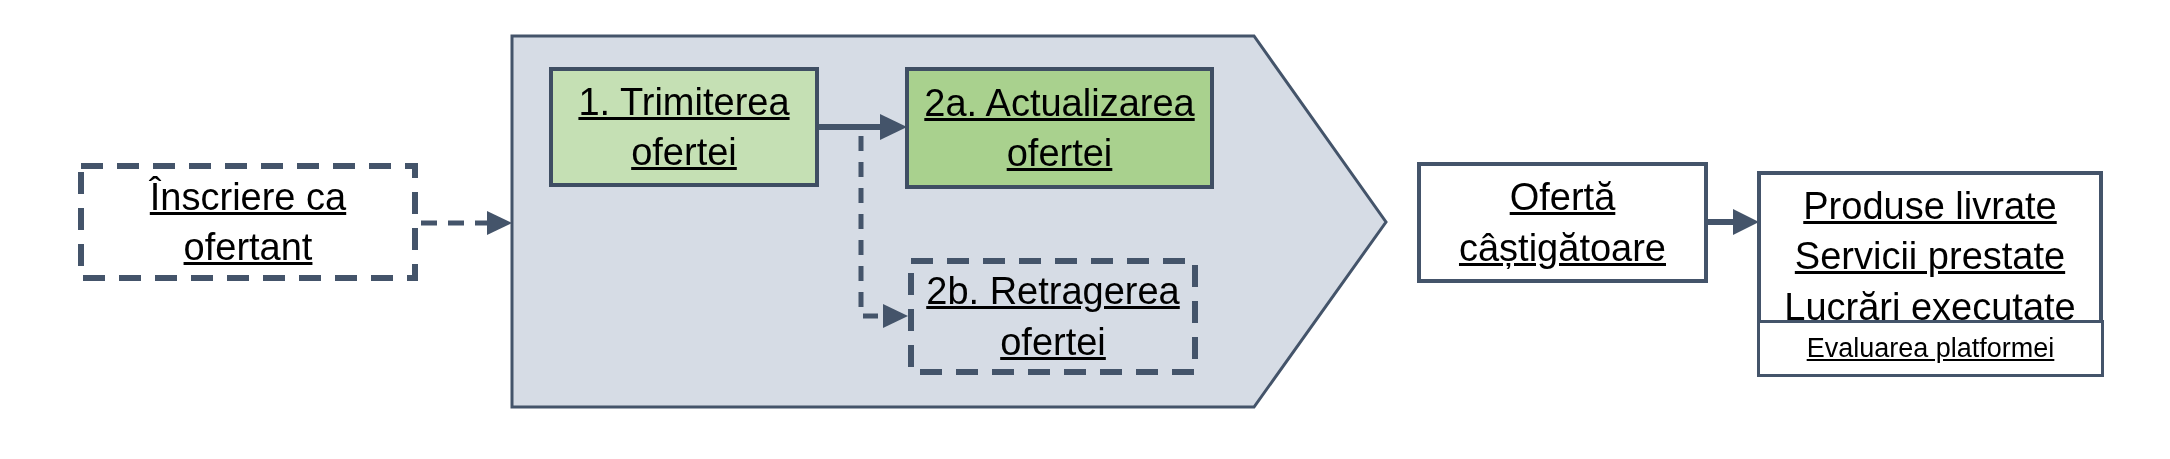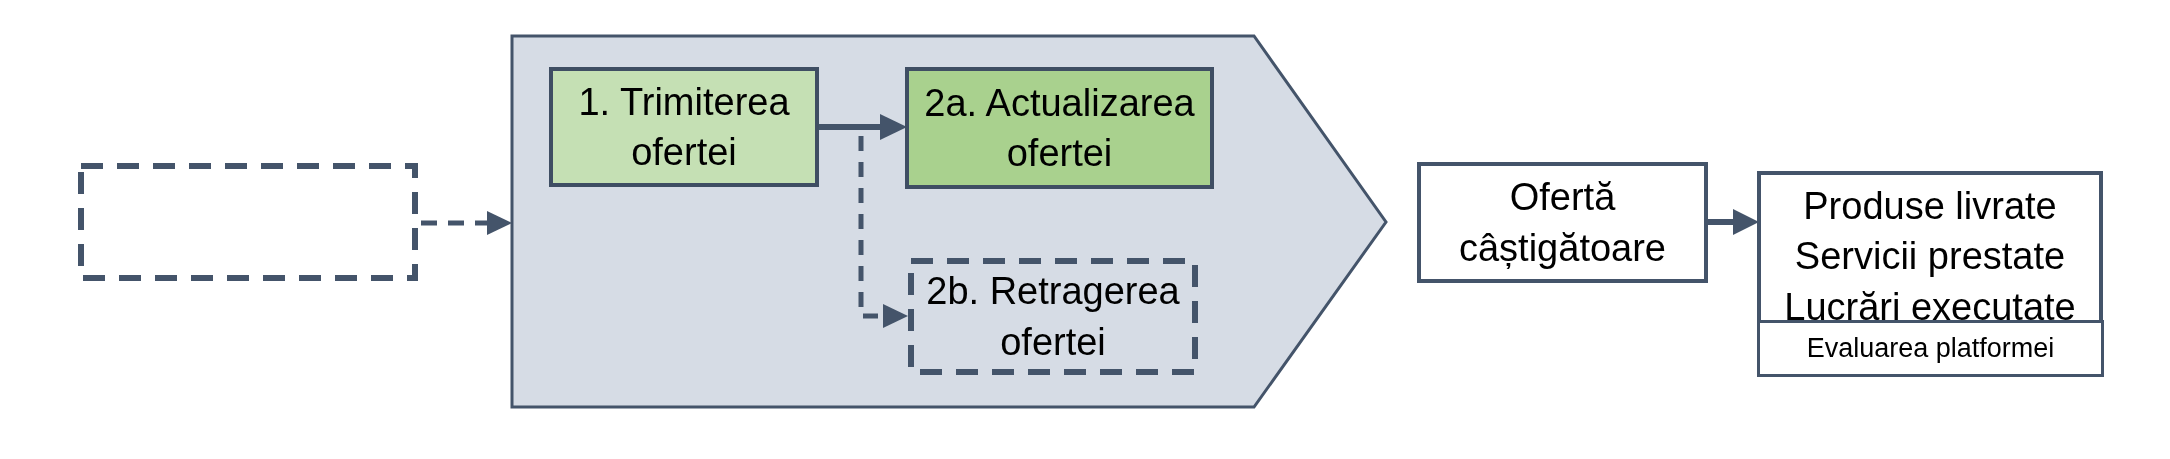--- a/index.html
+++ b/index.html
@@ -22,20 +22,21 @@
     z-index: 2;
     display: flex;
     align-items: center;
     justify-content: center;
     text-align: center;
     box-sizing: border-box;
     color: #000000;
     font-size: 38px;
     line-height: 1.32;
     white-space: pre-line;
+    text-decoration: underline;
   }
   .node.ghost { background: transparent; border: none; }
   .node.solid-white { background: #ffffff; border: 4px solid #44546a; }
   .node.green-light { background: #c5e0b4; border: 4px solid #3f4e63; }
   .node.green-mid   { background: #a9d18e; border: 4px solid #3f4e63; }
   .node.small { font-size: 27px; border-width: 3px; }
 </style>
 </head>
 <body>
 
@@ -63,20 +64,24 @@
       <path d="M861,136 L861,316 L883,316" fill="none" stroke="#44546a" stroke-width="5" stroke-dasharray="15 11"></path>
       <polygon points="908,316 883,304 883,328" fill="#44546a"></polygon>
     </g>
 
     <g>
       <line x1="1666" y1="222" x2="1736" y2="222" stroke="#44546a" stroke-width="6"></line>
       <polygon points="1759,222 1733,209 1733,235" fill="#44546a"></polygon>
     </g>
   </svg>
 
+  <div class="node ghost" style="left:78px; top:163px; width:340px; height:118px;">
+    <span>Înscriere ca
+ofertant</span>
+  </div>
 
   <div class="node green-light" style="left:549px; top:67px; width:270px; height:120px;">
     <span>1. Trimiterea
 ofertei</span>
   </div>
 
   <div class="node green-mid" style="left:905px; top:67px; width:309px; height:122px;">
     <span>2a. Actualizarea
 ofertei</span>
   </div>

